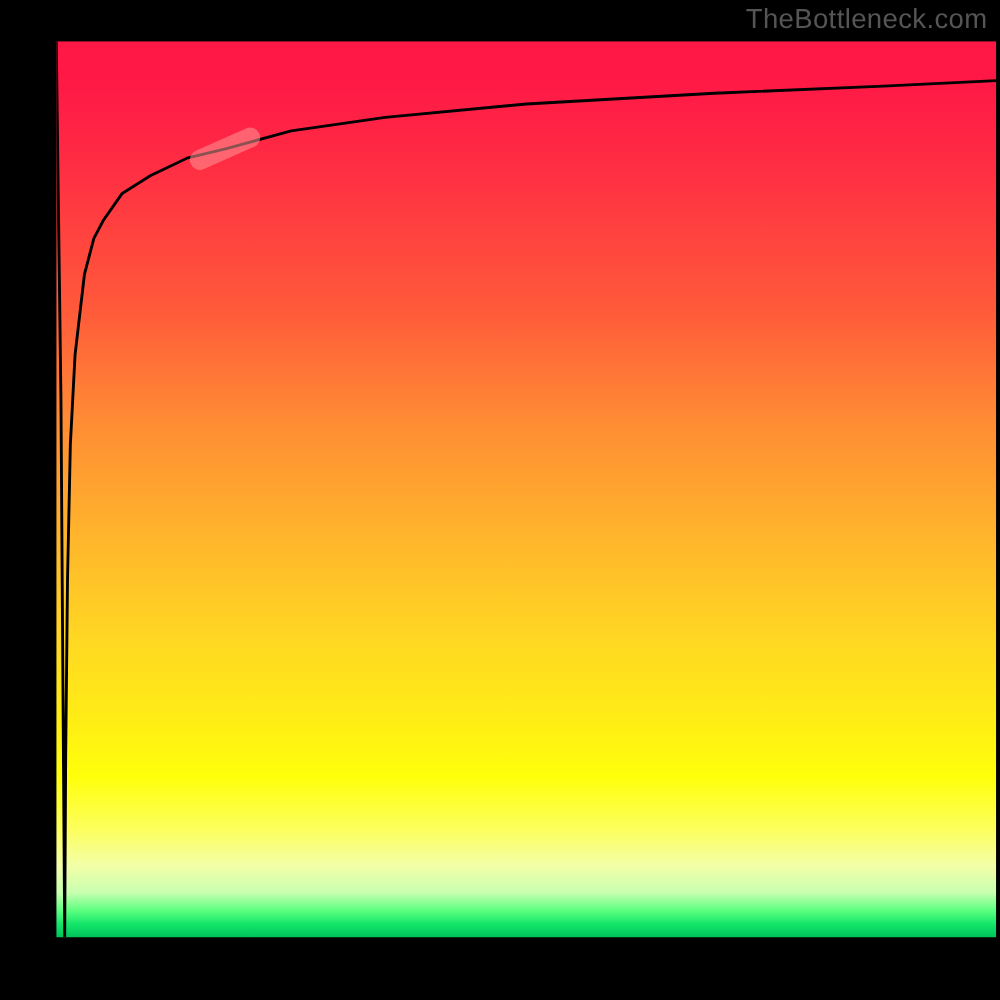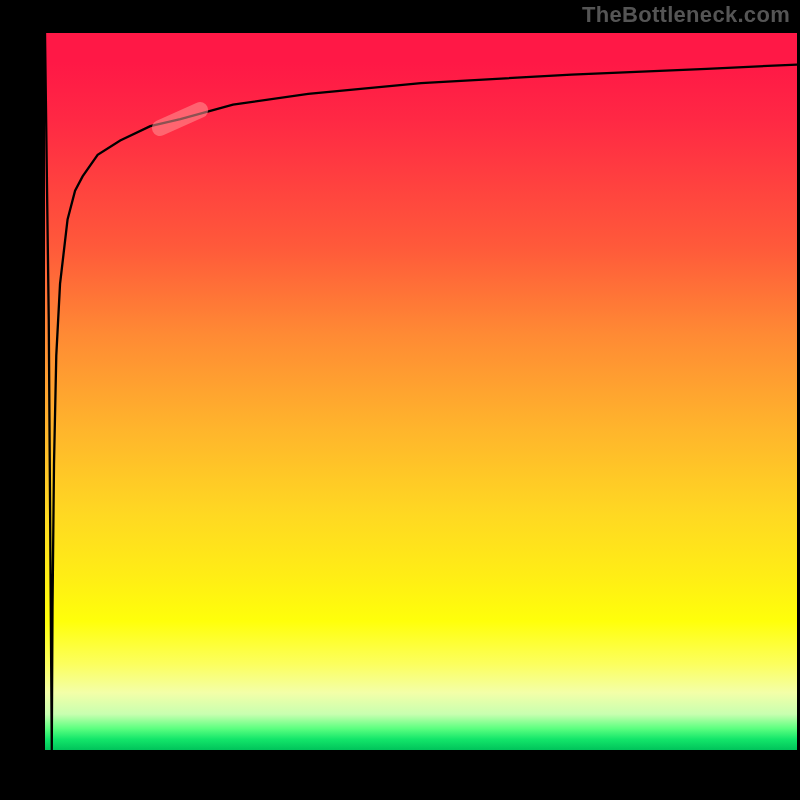--- a/index.html
+++ b/index.html
@@ -12,21 +12,20 @@
     overflow: hidden;
   }
   .watermark {
     position: absolute;
     top: 2px;
     right: 10px;
     color: #555;
     font-size: 22px;
     letter-spacing: 0.3px;
     z-index: 5;
-    font-weight: bold;
   }
   .plot-area {
     position: absolute;
     left: 45px;
     top: 33px;
     width: 752px;
     height: 717px;
     overflow: hidden;
   }
   .gradient-bg {

